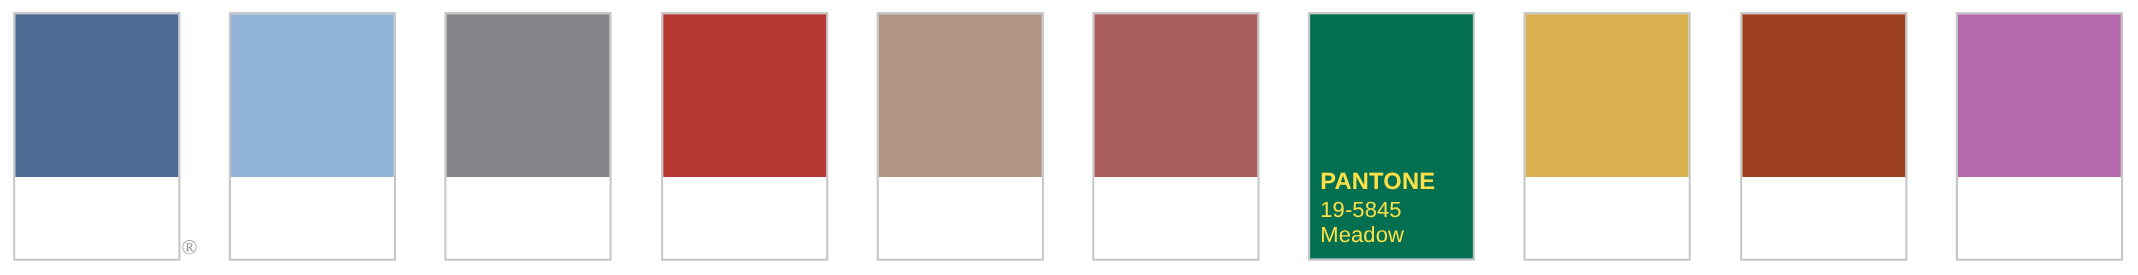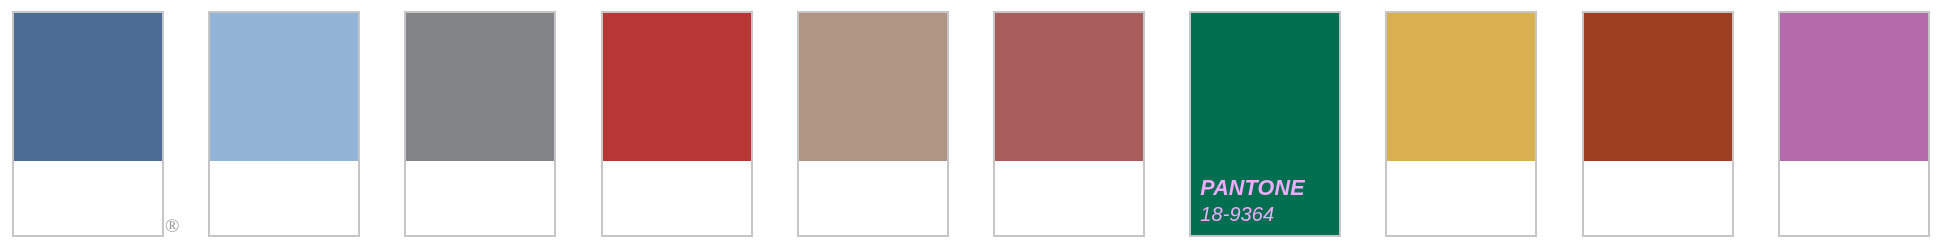--- a/index.html
+++ b/index.html
@@ -118,23 +118,24 @@
     <div class="chip-card" style="left: 796.8px;">
       <div class="chip-swatch" title="taupe" style="background: rgb(176, 148, 132);"></div>
       <div class="chip-label-area"></div>
     </div>
     <div class="chip-card" style="left: 993px;">
       <div class="chip-swatch" title="dusty rose" style="background: rgb(169, 92, 92);"></div>
       <div class="chip-label-area"></div>
     </div>
     <div class="chip-card has-text" style="left: 1189.2px;">
       <div class="chip-swatch" title="lush meadow green" style="background: rgb(2, 111, 80);">
-        <div class="chip-text" style="color: #f0abfc; font-style: italic;">
+        <div class="chip-text" style="color: #fde047;">
           <span class="brand-word">PANTONE</span>
-          <span class="code-line">18-9364</span>
+          <span class="code-line">19-5845</span>
+          <span class="name-line">Meadow</span>
         </div>
       </div>
     </div>
     <div class="chip-card" style="left: 1385.4px;">
       <div class="chip-swatch" title="golden yellow" style="background: rgb(217, 176, 79);"></div>
       <div class="chip-label-area"></div>
     </div>
     <div class="chip-card" style="left: 1581.6px;">
       <div class="chip-swatch" title="rust" style="background: rgb(156, 64, 33);"></div>
       <div class="chip-label-area"></div>

